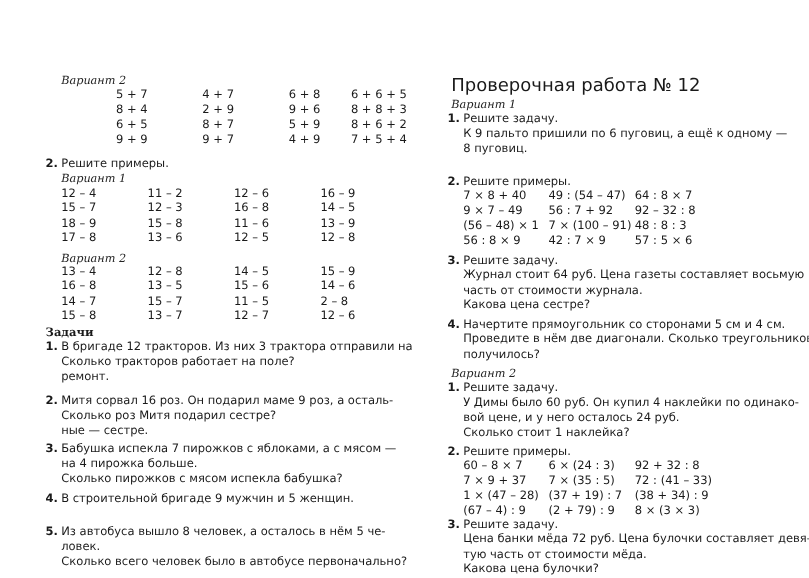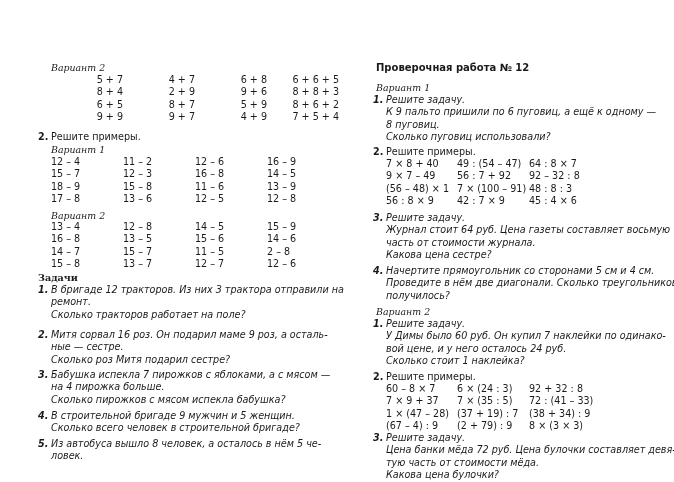--- a/index.html
+++ b/index.html
@@ -10,24 +10,24 @@
   .page { position:absolute; top:0; height:368px;margin-top:32px; }
   .left { left:0; width:337px; }
   .right { left:337px; width:337px; }
   .abs { position:absolute; white-space:nowrap; }
   .variant { font-style:italic; font-family:"DejaVu Serif", serif; font-size:9.4px; color:#222; }
   .grid { position:absolute; display:grid; row-gap:0; }
   .grid span { height:12.4px; line-height:12.4px; white-space:nowrap; }
   .g4 { grid-template-columns:72px 72px 72px 72px; }
   .g3 { grid-template-columns:71px 72px 72px; }
   .num { font-weight:bold; display:inline-block; width:13px; }
-  .task { position:absolute; line-height:12.3px;font-style:italic; }
+  .task { position:absolute; line-height:12.3px; }
   .task .line { white-space:nowrap; }
   .task .indent { padding-left:13px; }
-  .heading { font-weight:bold; font-size:10px; }
+  .heading { font-weight:normal; font-size:15px; }
   .section-title { font-weight:bold; font-family:"DejaVu Serif", serif; font-size:9.6px; }
   .pagenum { position:absolute; font-size:9.6px; }
 </style>
 </head>
 <body>
 
 <div class="page left">
 
   <div class="abs variant" style="left:51px;top:30px;">Вариант 2</div>
   <div class="grid g4" style="left:51px;top:42px;text-align:right;" id="grid-ex1v2">
@@ -89,92 +89,91 @@
       <span>15 – 8</span>
       <span>13 – 7</span>
       <span>12 – 7</span>
       <span>12 – 6</span>
     </div>
 
   <div class="abs section-title" style="left:38px;top:240px;">Задачи</div>
 
   <div class="task" style="left:38px;top:252px;width:268px;" id="ltask0">
       <div class="line"><span class="num">1.</span><span>В бригаде 12 тракторов. Из них 3 трактора отправили на</span></div>
+      <div class="line indent"><span>Сколько тракторов работает на поле?</span></div>
       <div class="line indent"><span>ремонт.</span></div>
-      <div class="line indent"><span>Сколько тракторов работает на поле?</span></div>
     </div>
   <div class="task" style="left:38px;top:297px;width:268px;" id="ltask1">
       <div class="line"><span class="num">2.</span><span>Митя сорвал 16 роз. Он подарил маме 9 роз, а осталь-</span></div>
+      <div class="line indent"><span>Сколько роз Митя подарил сестре?</span></div>
       <div class="line indent"><span>ные — сестре.</span></div>
-      <div class="line indent"><span>Сколько роз Митя подарил сестре?</span></div>
     </div>
   <div class="task" style="left:38px;top:337px;width:268px;" id="ltask2">
       <div class="line"><span class="num">3.</span><span>Бабушка испекла 7 пирожков с яблоками, а с мясом —</span></div>
       <div class="line indent"><span>на 4 пирожка больше.</span></div>
       <div class="line indent"><span>Сколько пирожков с мясом испекла бабушка?</span></div>
     </div>
   <div class="task" style="left:38px;top:378px;width:268px;" id="ltask3">
       <div class="line"><span class="num">4.</span><span>В строительной бригаде 9 мужчин и 5 женщин.</span></div>
-      <div class="line indent"><span>Сколько всего человек в строительной бригаде?</span></div>
     </div>
   <div class="task" style="left:38px;top:406px;width:268px;" id="ltask4">
       <div class="line"><span class="num">5.</span><span>Из автобуса вышло 8 человек, а осталось в нём 5 че-</span></div>
       <div class="line indent"><span>ловек.</span></div>
+      <div class="line indent"><span>Сколько всего человек было в автобусе первоначально?</span></div>
     </div>
 
   <div class="pagenum" style="left:30px;top:455px;">6</div>
 </div>
 
 <div class="page right">
   <div class="abs heading" style="left:39px;top:30px;">Проверочная работа № 12</div>
 
   <div class="abs variant" style="left:39px;top:50px;">Вариант 1</div>
 
   <div class="task" style="left:36px;top:62px;width:270px;" id="r1t1">
       <div class="line"><span class="num">1.</span><span>Решите задачу.</span></div>
       <div class="line indent"><span>К 9 пальто пришили по 6 пуговиц, а ещё к одному —</span></div>
       <div class="line indent"><span>8 пуговиц.</span></div>
-      <div class="line indent"><span>Сколько пуговиц использовали?</span></div>
     </div>
 
   <div class="abs" style="left:36px;top:114px;">
     <span class="num">2.</span><span>Решите примеры.</span>
   </div>
   <div class="grid g3" style="left:49px;top:126px;" id="grid-r1t2">
       <span>7 × 8 + 40</span>
       <span>49 : (54 – 47)</span>
       <span>64 : 8 × 7</span>
       <span>9 × 7 – 49</span>
       <span>56 : 7 + 92</span>
       <span>92 – 32 : 8</span>
       <span>(56 – 48) × 1</span>
       <span>7 × (100 – 91)</span>
       <span>48 : 8 : 3</span>
       <span>56 : 8 × 9</span>
       <span>42 : 7 × 9</span>
-      <span>45 : 4 × 6</span>
+      <span>57 : 5 × 6</span>
     </div>
 
   <div class="task" style="left:36px;top:180px;width:270px;" id="r1t3">
       <div class="line"><span class="num">3.</span><span>Решите задачу.</span></div>
       <div class="line indent"><span>Журнал стоит 64 руб. Цена газеты составляет восьмую</span></div>
       <div class="line indent"><span>часть от стоимости журнала.</span></div>
       <div class="line indent"><span>Какова цена сестре?</span></div>
     </div>
   <div class="task" style="left:36px;top:233px;width:270px;" id="r1t4">
       <div class="line"><span class="num">4.</span><span>Начертите прямоугольник со сторонами 5 см и 4 см.</span></div>
       <div class="line indent"><span>Проведите в нём две диагонали. Сколько треугольников</span></div>
       <div class="line indent"><span>получилось?</span></div>
     </div>
 
   <div class="abs variant" style="left:39px;top:274px;">Вариант 2</div>
 
   <div class="task" style="left:36px;top:286px;width:270px;" id="r2t1">
       <div class="line"><span class="num">1.</span><span>Решите задачу.</span></div>
-      <div class="line indent"><span>У Димы было 60 руб. Он купил 7 наклейки по одинако-</span></div>
+      <div class="line indent"><span>У Димы было 60 руб. Он купил 4 наклейки по одинако-</span></div>
       <div class="line indent"><span>вой цене, и у него осталось 24 руб.</span></div>
       <div class="line indent"><span>Сколько стоит 1 наклейка?</span></div>
     </div>
 
   <div class="abs" style="left:36px;top:339px;">
     <span class="num">2.</span><span>Решите примеры.</span>
   </div>
   <div class="grid g3" style="left:49px;top:351px;" id="grid-r2t2">
       <span>60 – 8 × 7</span>
       <span>6 × (24 : 3)</span>

